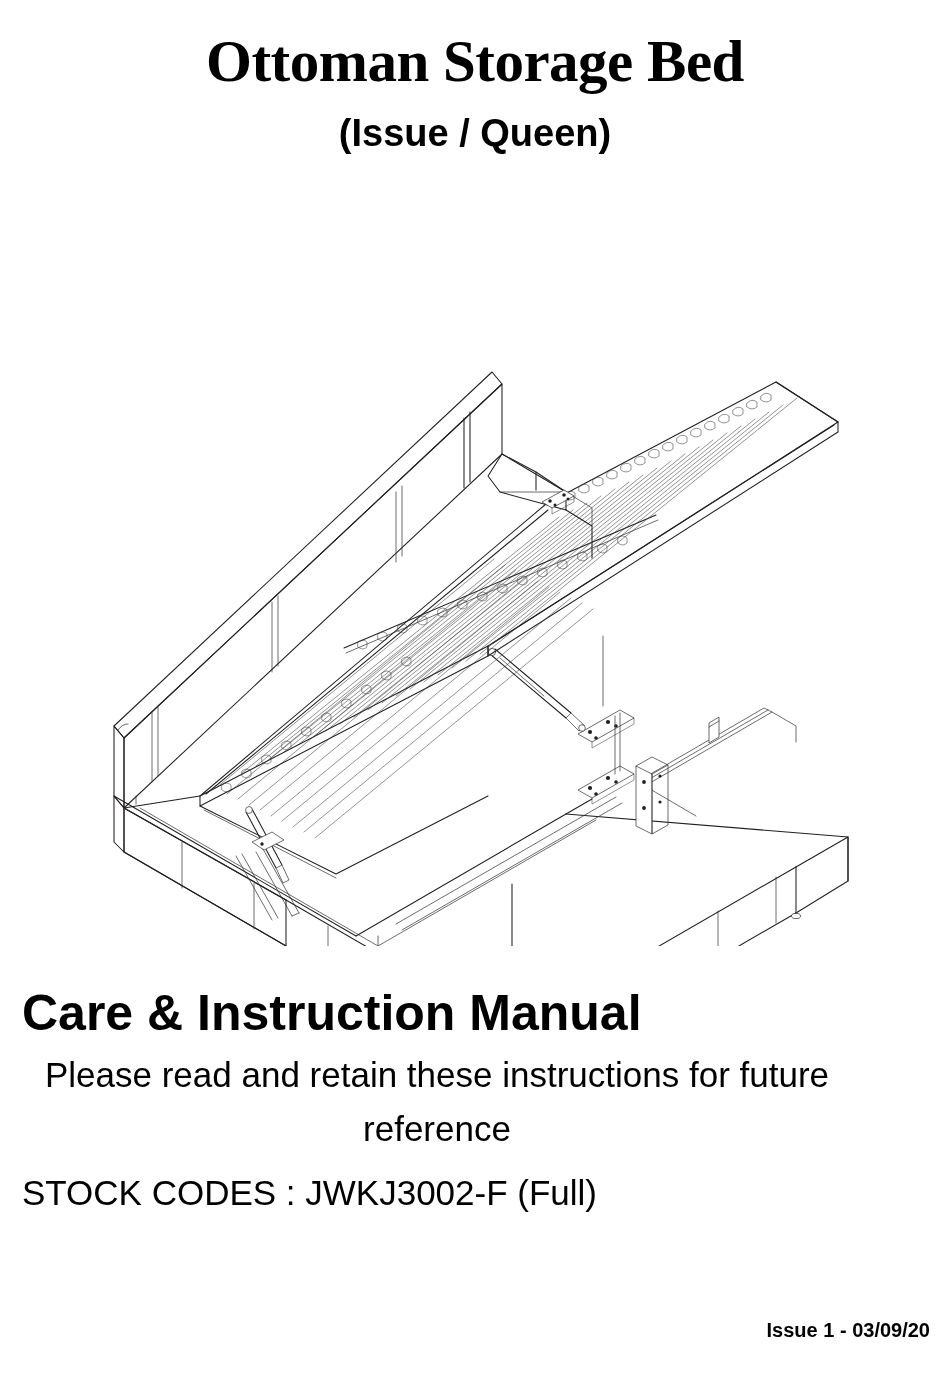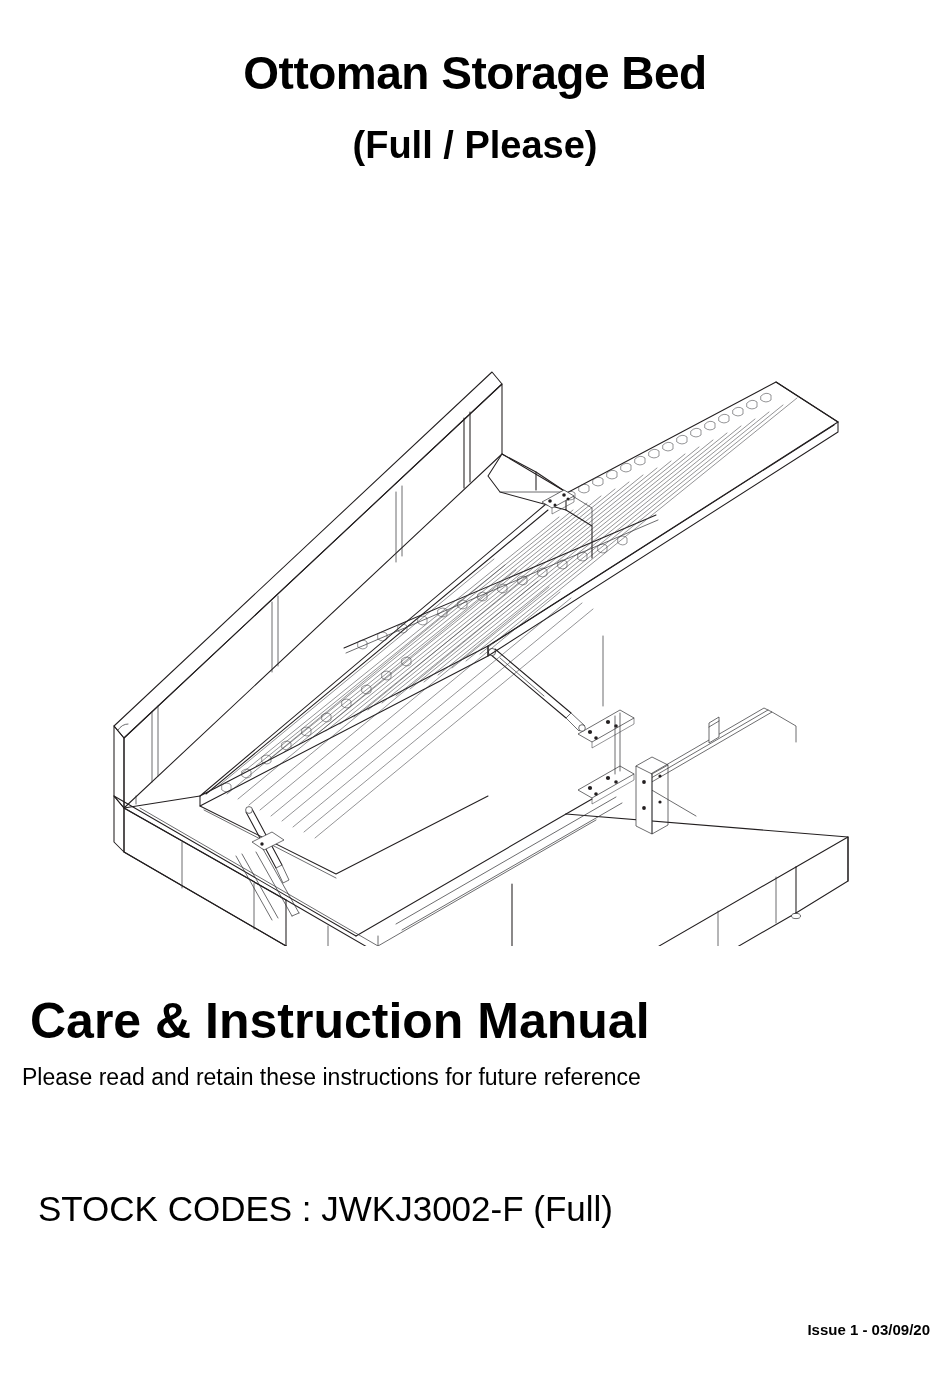--- a/index.html
+++ b/index.html
@@ -26,26 +26,26 @@
 
   
   .header-block {
     position: absolute;
     top: 26px;
     left: 0;
     width: 950px;
     text-align: center;
   }
   .doc-title {
-    font-family: Liberation Sans, sans-serif;
+    font-family: Liberation Serif, serif;
     font-weight: bold;
-    font-size: 46px;
+    font-size: 59px;
     line-height: 70px;
     letter-spacing: -0.5px;
-    margin: 12px;
+    margin: 0;
     white-space: nowrap;
   }
   .doc-subtitle {
     font-family: "Liberation Sans", sans-serif;
     font-weight: bold;
     font-size: 38px;
     line-height: 46px;
     margin: 14px 0 0 0;
     white-space: nowrap;
   }
@@ -106,70 +106,71 @@
     position: absolute;
     left: 22px;
     top: 986px;
     width: 912px;
   }
   .manual-heading {
     font-family: "Liberation Sans", sans-serif;
     font-weight: bold;
     font-size: 50px;
     line-height: 54px;
-    margin: 8px;
+    margin: 0;
     white-space: nowrap;
   }
   .manual-note {
     font-family: "Liberation Sans", sans-serif;
     font-weight: normal;
-    font-size: 23px;
-    line-height: 42px;
+    font-size: 35px;
+    line-height: 54px;
     margin: 8px 0 0 0;
     max-width: 830px;
+    text-align: center;
   }
 
   .codes-block {
     position: absolute;
     left: 22px;
     top: 1172px;
     width: 912px;
   }
   .code-line {
     font-family: "Liberation Sans", sans-serif;
     font-weight: normal;
     font-size: 35px;
     line-height: 42px;
-    margin: 16px;
+    margin: 0;
     white-space: nowrap;
   }
   .code-line.indent {
     padding-left: 258px;
   }
 
   .issue-line {
     position: absolute;
     right: 20px;
     top: 1320px;
     font-family: "Liberation Sans", sans-serif;
     font-weight: bold;
-    font-size: 15px;
+    font-size: 20px;
     line-height: 20px;
     margin: 0;
     white-space: nowrap;
   }
 </style>
 </head>
 <body>
 
 <div class="page">
 
   <div class="header-block">
     <h1 class="doc-title">Ottoman Storage Bed</h1>
-    <p class="doc-subtitle">(Full / Please)</p>
+    <p class="doc-subtitle">(Issue / Queen)</p>
   </div>
 
   <div class="illustration-wrap" role="img">
     <svg viewBox="0 0 810 650" xmlns="http://www.w3.org/2000/svg" aria-hidden="true">
 
       <g>
 
         <path class="ln" d="M 18 500 L 18 546 L 28 556 L 28 512 Z"></path>
 
         <path class="ln" d="M 28 512 L 28 556 L 190 650 L 190 604 Z"></path>

